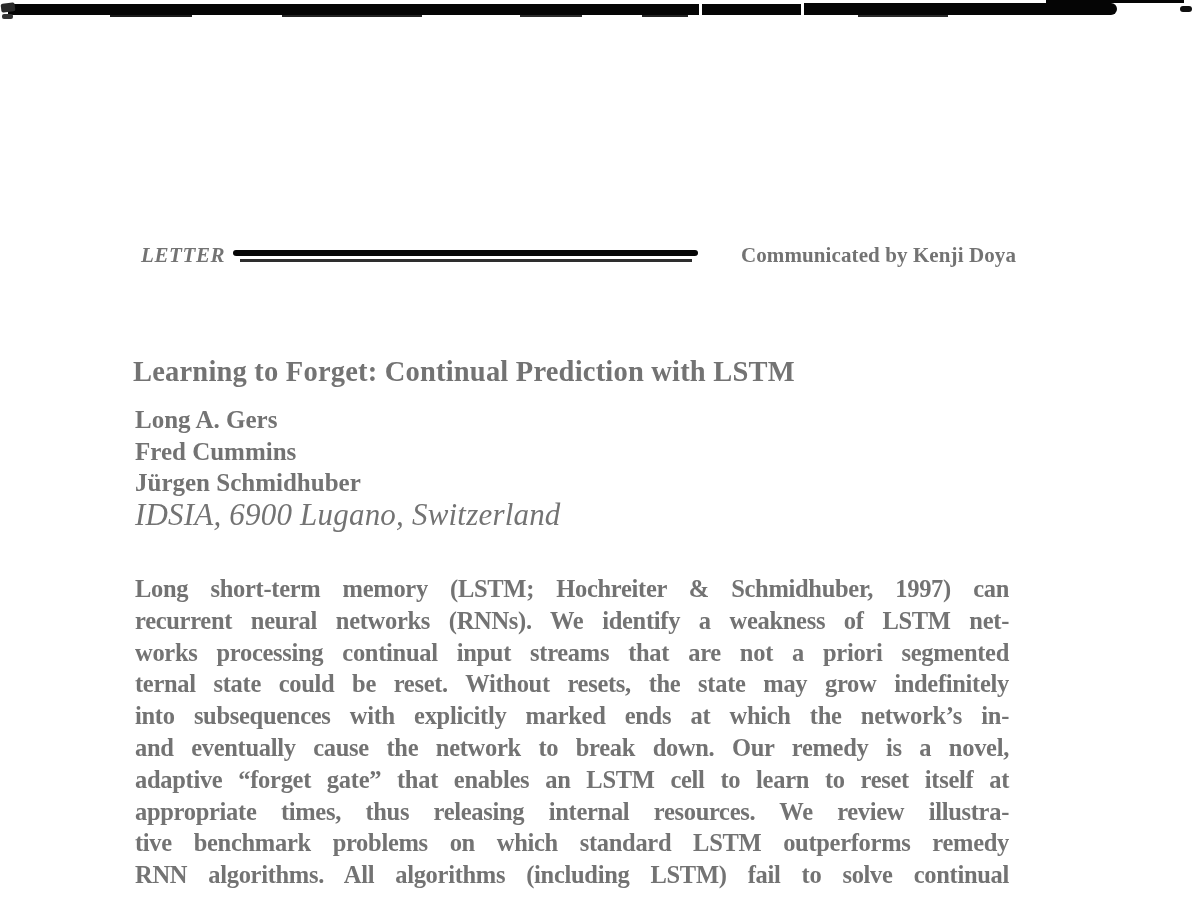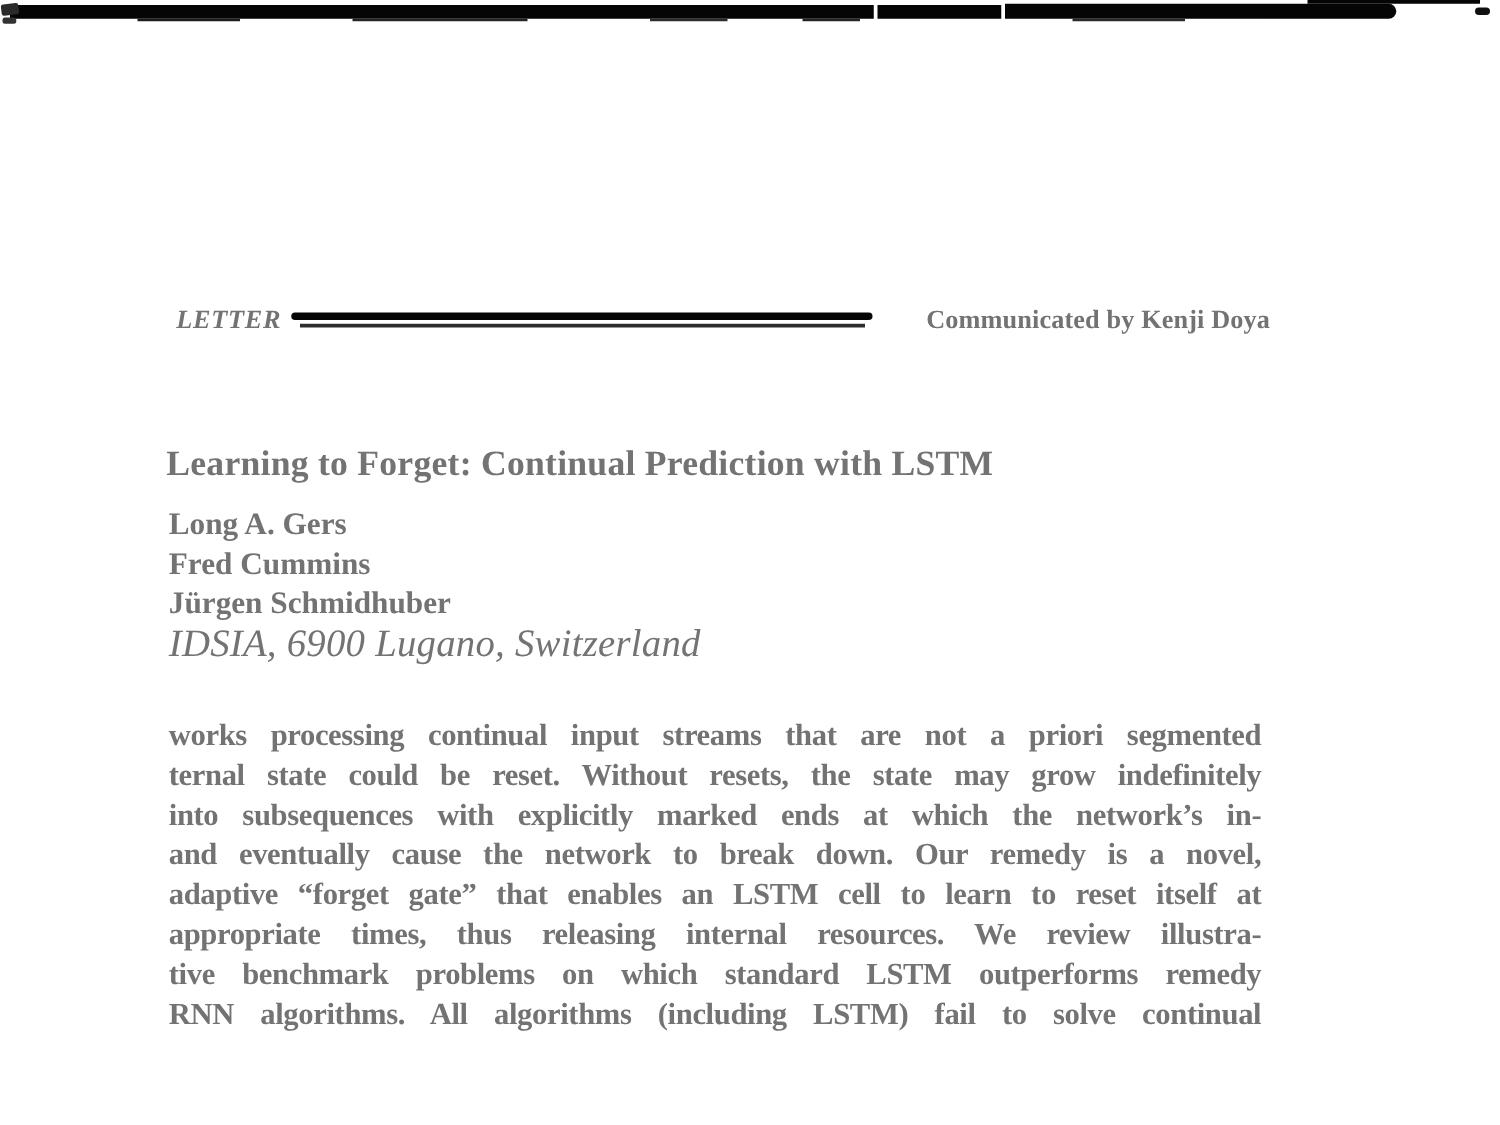--- a/index.html
+++ b/index.html
@@ -85,20 +85,22 @@
   <h1 class="title">Learning to Forget: Continual Prediction with LSTM</h1>
 
   <div class="authors">
     <div>Long A. Gers</div>
     <div>Fred Cummins</div>
     <div>Jürgen Schmidhuber</div>
     <div class="affiliation">IDSIA, 6900 Lugano, Switzerland</div>
   </div>
 
   <div class="abstract">
+    <div class="aline">Long short-term memory (LSTM; Hochreiter &amp; Schmidhuber, 1997) can</div>
+    <div class="aline">recurrent neural networks (RNNs). We identify a weakness of LSTM net-</div>
     <div class="aline">works processing continual input streams that are not a priori segmented</div>
     <div class="aline">ternal state could be reset. Without resets, the state may grow indefinitely</div>
     <div class="aline">into subsequences with explicitly marked ends at which the network’s in-</div>
     <div class="aline">and eventually cause the network to break down. Our remedy is a novel,</div>
     <div class="aline">adaptive “forget gate” that enables an LSTM cell to learn to reset itself at</div>
     <div class="aline">appropriate times, thus releasing internal resources. We review illustra-</div>
     <div class="aline">tive benchmark problems on which standard LSTM outperforms remedy</div>
     <div class="aline">RNN algorithms. All algorithms (including LSTM) fail to solve continual</div>
   </div>
 

